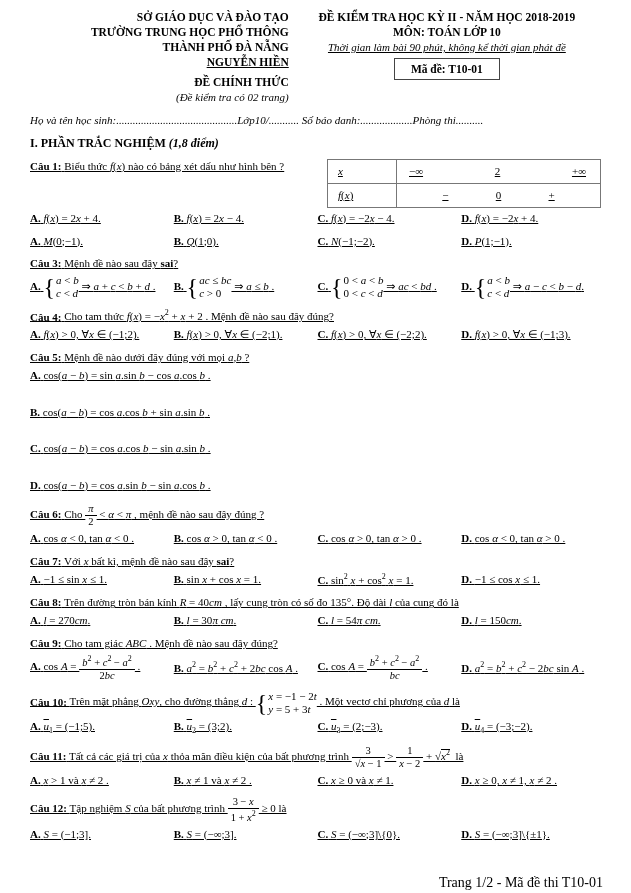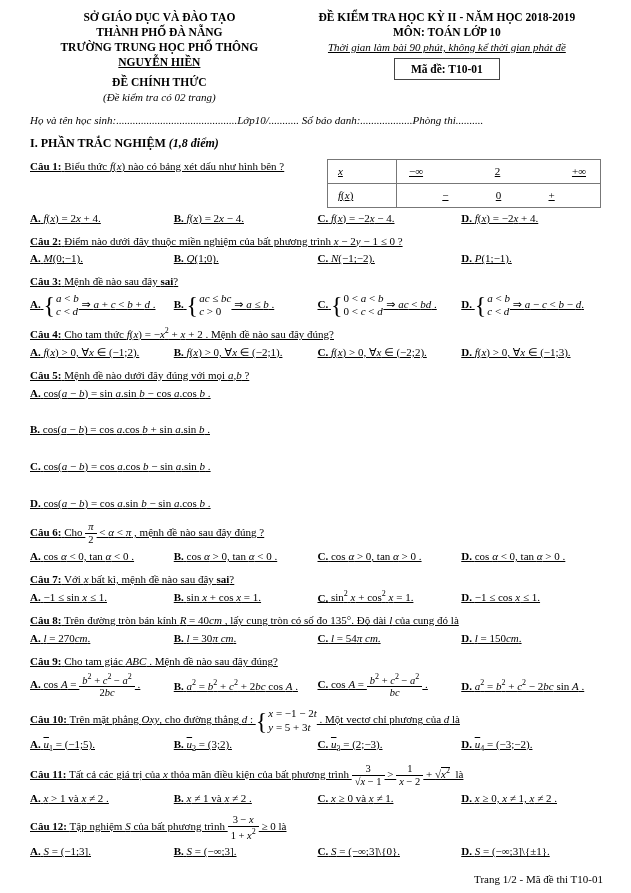--- a/index.html
+++ b/index.html
@@ -5,21 +5,21 @@
   html,body { margin:0; padding:0; }
   body {
     width:631px; height:893px; background:#ffffff; color:#000;
     font-family:"Liberation Serif", serif; font-size:11px; line-height:1.35;
     position:relative; overflow:hidden;
   }
   .page { padding:10px 26px 0 30px; }
 
   
   .hdr { display:flex; }
-  .hdr-left { width:45%; text-align:center; line-height:1.3; }
+  .hdr-left { width:45%; text-align:right; line-height:1.3; }
   .hdr-right { width:55%; text-align:center; line-height:1.3; }
   .u { text-decoration:underline; }
   .it { font-style:italic; }
   .hl1 { font-weight:bold; font-size:11.5px; }
   .hl-title { font-weight:bold; font-size:11.5px; }
   .exam-code {
     display:inline-block; border:1.5px solid #444; padding:3px 16px 2px 16px;
     font-weight:bold; margin-top:4px; font-size:11.5px;
   }
   .gap6 { height:5px; }
@@ -60,32 +60,32 @@
   .st-row { display:flex; }
   .st-row:first-child { border-bottom:1px solid #777; }
   .st-label { width:58px; border-right:1px solid #777; padding:4px 0 4px 10px; }
   .st-vals { flex:1; display:flex; align-items:center; }
   .tl { flex:1; text-align:left; padding-left:12px; }
   .tc { width:44px; text-align:center; }
   .tr { flex:1; text-align:right; padding-right:14px; }
   .bl { flex:1; text-align:right; padding-right:28px; }
   .br { flex:1; text-align:left; padding-left:28px; }
 
-  .footer { position:absolute; right:28px; bottom:6px; font-size:11px;text-align:right; }
+  .footer { position:absolute; right:28px; bottom:0; font-size:14px;text-align:right; }
 </style>
 </head>
 <body>
 
 <div class="page">
 
   <div class="hdr">
     <div class="hdr-left">
       <div class="hl1">SỞ GIÁO DỤC VÀ ĐÀO TẠO</div>
+      <div class="hl1">TRƯỜNG TRUNG HỌC PHỔ THÔNG</div>
       <div class="hl1">THÀNH PHỐ ĐÀ NẴNG</div>
-      <div class="hl1">TRƯỜNG TRUNG HỌC PHỔ THÔNG</div>
       <div class="hl1 u">NGUYỄN HIỀN</div>
       <div class="gap6"></div>
       <div class="hl1">ĐỀ CHÍNH THỨC</div>
       <div class="it">(Đề kiểm tra có 02 trang)</div>
     </div>
     <div class="hdr-right">
       <div class="hl-title">ĐỀ KIỂM TRA HỌC KỲ II - NĂM HỌC 2018-2019</div>
       <div class="hl-title">MÔN: TOÁN LỚP 10</div>
       <div class="it u">Thời gian làm bài 90 phút, không kể thời gian phát đề</div>
       <div><span class="exam-code">Mã đề: T10-01</span></div>
@@ -128,24 +128,20 @@
     </div>
     <div class="opts">
       <span class="opt"><b>A.</b> <span><i>f</i>(<i>x</i>) = 2<i>x</i> + 4.</span></span>
       <span class="opt"><b>B.</b> <span><i>f</i>(<i>x</i>) = 2<i>x</i> − 4.</span></span>
       <span class="opt"><b>C.</b> <span><i>f</i>(<i>x</i>) = −2<i>x</i> − 4.</span></span>
       <span class="opt"><b>D.</b> <span><i>f</i>(<i>x</i>) = −2<i>x</i> + 4.</span></span>
     </div>
   </div>
 
   <div class="q">
-    <div class="q-head">
-      <b class="qn">Câu 2:</b>
-      <span>Điểm nào dưới đây thuộc miền nghiệm của bất phương trình <i>x</i> − 2<i>y</i> − 1 ≤ 0 ?</span>
-    </div>
     <div class="opts">
       <span class="opt"><b>A.</b> <span><i>M</i>(0;−1).</span></span>
       <span class="opt"><b>B.</b> <span><i>Q</i>(1;0).</span></span>
       <span class="opt"><b>C.</b> <span><i>N</i>(−1;−2).</span></span>
       <span class="opt"><b>D.</b> <span><i>P</i>(1;−1).</span></span>
     </div>
   </div>
 
   <div class="q">
     <div class="q-head">

